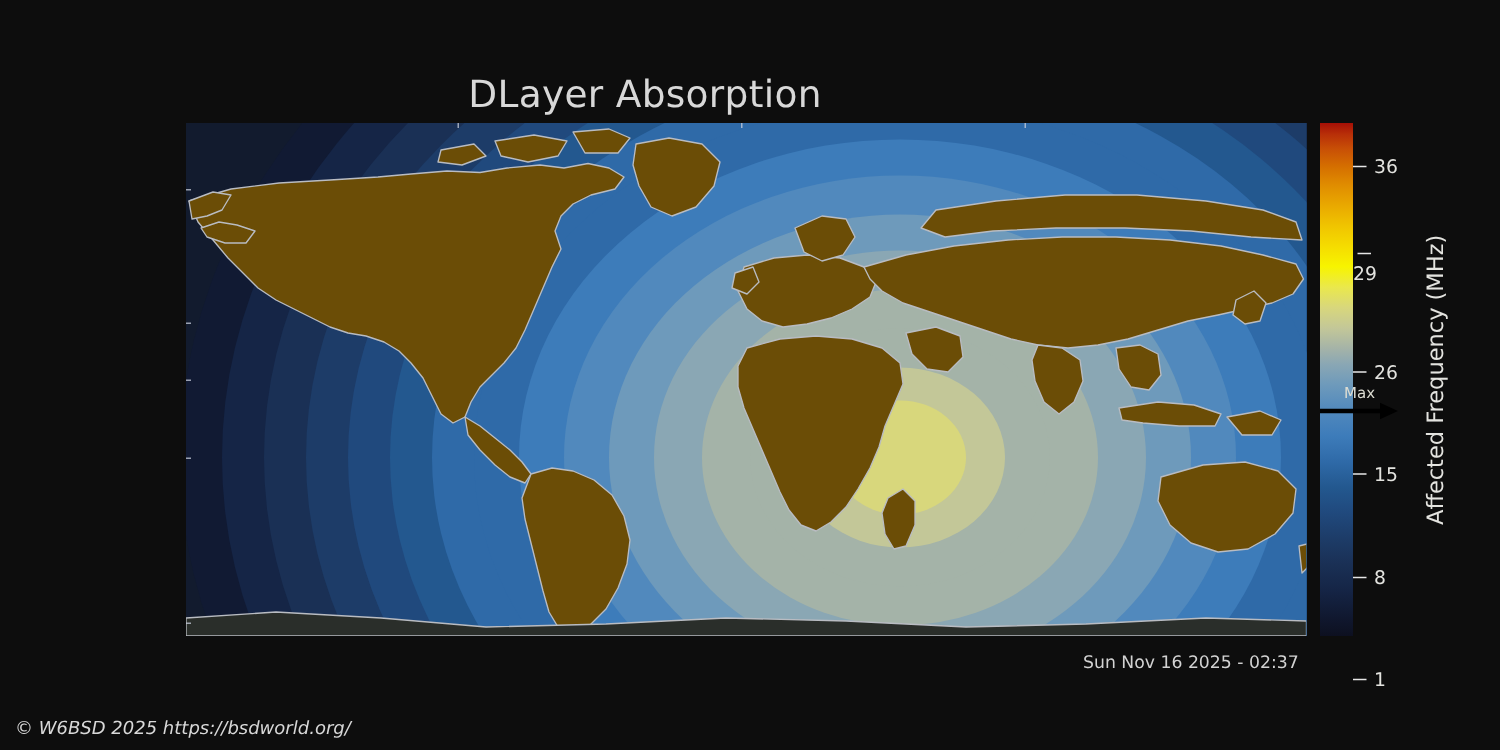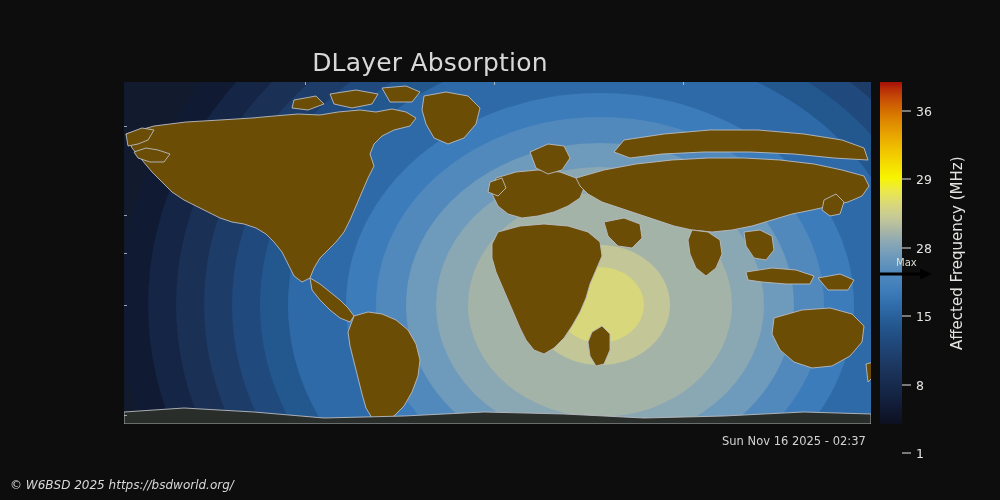--- a/index.html
+++ b/index.html
@@ -189,27 +189,27 @@
   </div>
 
   <div class="cbar-wrap">
     <div class="cbar" id="cbar-gradient" style="background: linear-gradient(to top, rgb(13, 16, 32) 0%, rgb(17, 26, 51) 4.5%, rgb(21, 37, 70) 9%, rgb(26, 48, 85) 14%, rgb(29, 60, 104) 19%, rgb(32, 73, 125) 24%, rgb(35, 88, 143) 29%, rgb(47, 106, 168) 34%, rgb(61, 124, 186) 39%, rgb(81, 137, 189) 44%, rgb(110, 154, 187) 49%, rgb(138, 167, 180) 53%, rgb(164, 179, 168) 56%, rgb(195, 199, 152) 60%, rgb(216, 215, 124) 64%, rgb(234, 232, 76) 68%, rgb(247, 244, 0) 72%, rgb(245, 220, 0) 76%, rgb(240, 196, 0) 80%, rgb(233, 168, 0) 84%, rgb(224, 140, 0) 88%, rgb(213, 111, 0) 91.5%, rgb(200, 79, 6) 95%, rgb(184, 47, 8) 97.8%, rgb(165, 15, 6) 100%);"></div>
   </div>
   <div class="cbar-ticks" id="cbar-ticks">
       <div class="tick" style="top: 0px;">
         <span class="tick-line"></span>
         <span class="tick-label">36</span>
       </div>
-      <div class="tick" style="top: 68.4px;">
+      <div class="tick" style="top: 68.4px; flex-direction: column;">
         <span class="tick-line"></span>
         <span class="tick-label">29</span>
       </div>
       <div class="tick" style="top: 136.8px;">
         <span class="tick-line"></span>
-        <span class="tick-label">28</span>
+        <span class="tick-label">26</span>
       </div>
       <div class="tick" style="top: 205.2px; text-align: right;">
         <span class="tick-line"></span>
         <span class="tick-label">15</span>
       </div>
       <div class="tick" style="top: 273.6px;">
         <span class="tick-line"></span>
         <span class="tick-label">8</span>
       </div>
       <div class="tick" style="top: 342px;">

